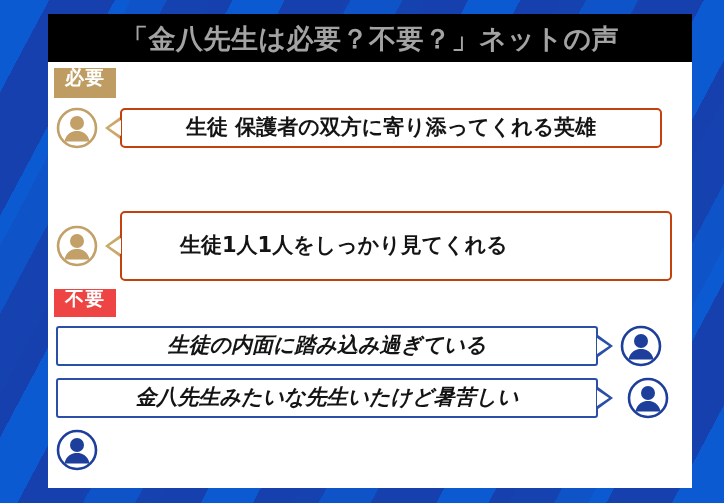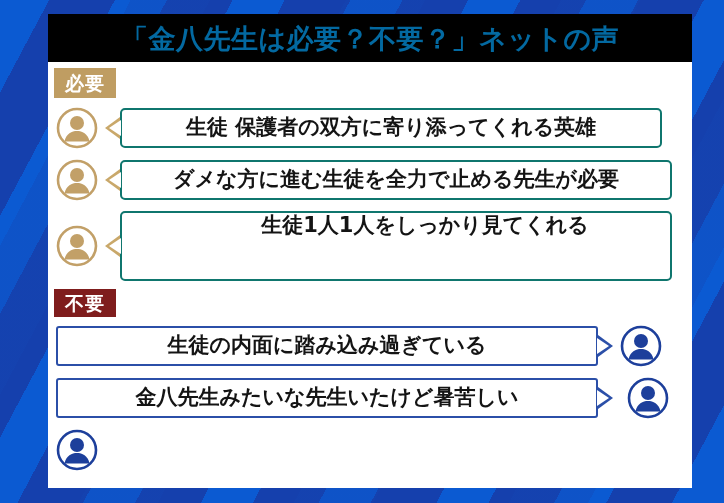--- a/index.html
+++ b/index.html
@@ -53,21 +53,21 @@
     top: 14px;
     width: 644px;
     height: 48px;
     background: #000000;
     display: flex;
     align-items: center;
     justify-content: center;
     z-index: 5;
   }
   .title-text {
-    color: #0369a1;
+    color: #a3a3a3;
     font-size: 27px;
     font-weight: bold;
     letter-spacing: 0.5px;
     white-space: nowrap;
     line-height: 1;
   }
 
   
   .panel {
     position: absolute;
@@ -76,43 +76,42 @@
     width: 644px;
     height: 426px;
     background: #ffffff;
     z-index: 4;
   }
 
   
   .badge {
     position: absolute;
     display: flex;
-    align-items: center;
     justify-content: center;
     font-size: 19px;
     font-weight: bold;
     color: #ffffff;
     letter-spacing: 1px;
     line-height: 1;
-    padding: 12px 8px;
+    padding: 0 8px;
     box-sizing: border-box;
   }
   .badge-need {
     left: 6px;
     top: 6px;
     width: 62px;
     height: 30px;
     background: #bf9d62;
   }
   .badge-notneed {
     left: 6px;
     top: 227px;
     width: 62px;
     height: 28px;
-    background: #7f1d1d;
+    background: #ef4444;
   }
 
   
   .row {
     position: absolute;
     display: flex;
     align-items: center;
   }
 
   
@@ -128,26 +127,27 @@
   .bubble {
     position: relative;
     box-sizing: border-box;
     background: #ffffff;
     display: flex;
     align-items: center;
     justify-content: center;
     text-align: center;
   }
   .bubble-gold {
-    border: 2px solid #0f766e;
+    border: 2px solid #c2410c;
     border-radius: 5px;
   }
   .bubble-blue {
     border: 2px solid #2b4fa8;
     border-radius: 3px;
+    font-style: italic;
   }
   .bubble-text {
     font-size: 21px;
     font-weight: bold;
     color: #141414;
     line-height: 1.22;
     white-space: nowrap;
   }
 
   
@@ -222,42 +222,30 @@
           <circle cx="21" cy="21" r="19" fill="none" stroke="#c2a068" stroke-width="2.6"></circle>
           <circle cx="21" cy="16" r="7" fill="#c2a068"></circle>
           <path d="M8.5 34.5 C10 26.5 16 24 21 24 C26 24 32 26.5 33.5 34.5 Z" fill="#c2a068"></path>
         </svg>
       </div>
       <div class="bubble bubble-gold tail-left gap-left" style="width:542px; height:40px;">
         <span class="bubble-text">生徒 保護者の双方に寄り添ってくれる英雄</span>
       </div>
     </div>
 
-    <div class="row" style="left:8px; top:96px; width:628px; height:44px;">
+
+    <div class="row" style="left:8px; top:148px; width:628px; height:72px;">
       <div class="avatar">
         <svg viewBox="0 0 42 42" xmlns="http://www.w3.org/2000/svg">
           <circle cx="21" cy="21" r="19" fill="none" stroke="#c2a068" stroke-width="2.6"></circle>
           <circle cx="21" cy="16" r="7" fill="#c2a068"></circle>
           <path d="M8.5 34.5 C10 26.5 16 24 21 24 C26 24 32 26.5 33.5 34.5 Z" fill="#c2a068"></path>
         </svg>
       </div>
-      <div class="bubble bubble-gold tail-left gap-left" style="width:552px; height:40px;">
-        <span class="bubble-text">ダメな方に進む生徒を全力で止める先生が必要</span>
-      </div>
-    </div>
-
-    <div class="row" style="left:8px; top:148px; width:628px; height:72px;">
-      <div class="avatar">
-        <svg viewBox="0 0 42 42" xmlns="http://www.w3.org/2000/svg">
-          <circle cx="21" cy="21" r="19" fill="none" stroke="#c2a068" stroke-width="2.6"></circle>
-          <circle cx="21" cy="16" r="7" fill="#c2a068"></circle>
-          <path d="M8.5 34.5 C10 26.5 16 24 21 24 C26 24 32 26.5 33.5 34.5 Z" fill="#c2a068"></path>
-        </svg>
-      </div>
-      <div class="bubble bubble-gold tail-left gap-left" style="width:552px; height:70px; flex-direction:row; justify-content:center; align-items:flex-start; padding-left:58px;">
+      <div class="bubble bubble-gold tail-left gap-left" style="width:552px; height:70px; flex-direction:column; justify-content:center; align-items:flex-start; padding-left:58px;">
         <span class="bubble-text">生徒1人1人をしっかり見てくれる</span>
       </div>
     </div>
 
     <div class="badge badge-notneed">
       <span>不要</span>
     </div>
 
     <div class="row" style="left:8px; top:262px; width:628px; height:44px;">
       <div class="bubble bubble-blue tail-right gap-right" style="width:542px; height:40px;">

